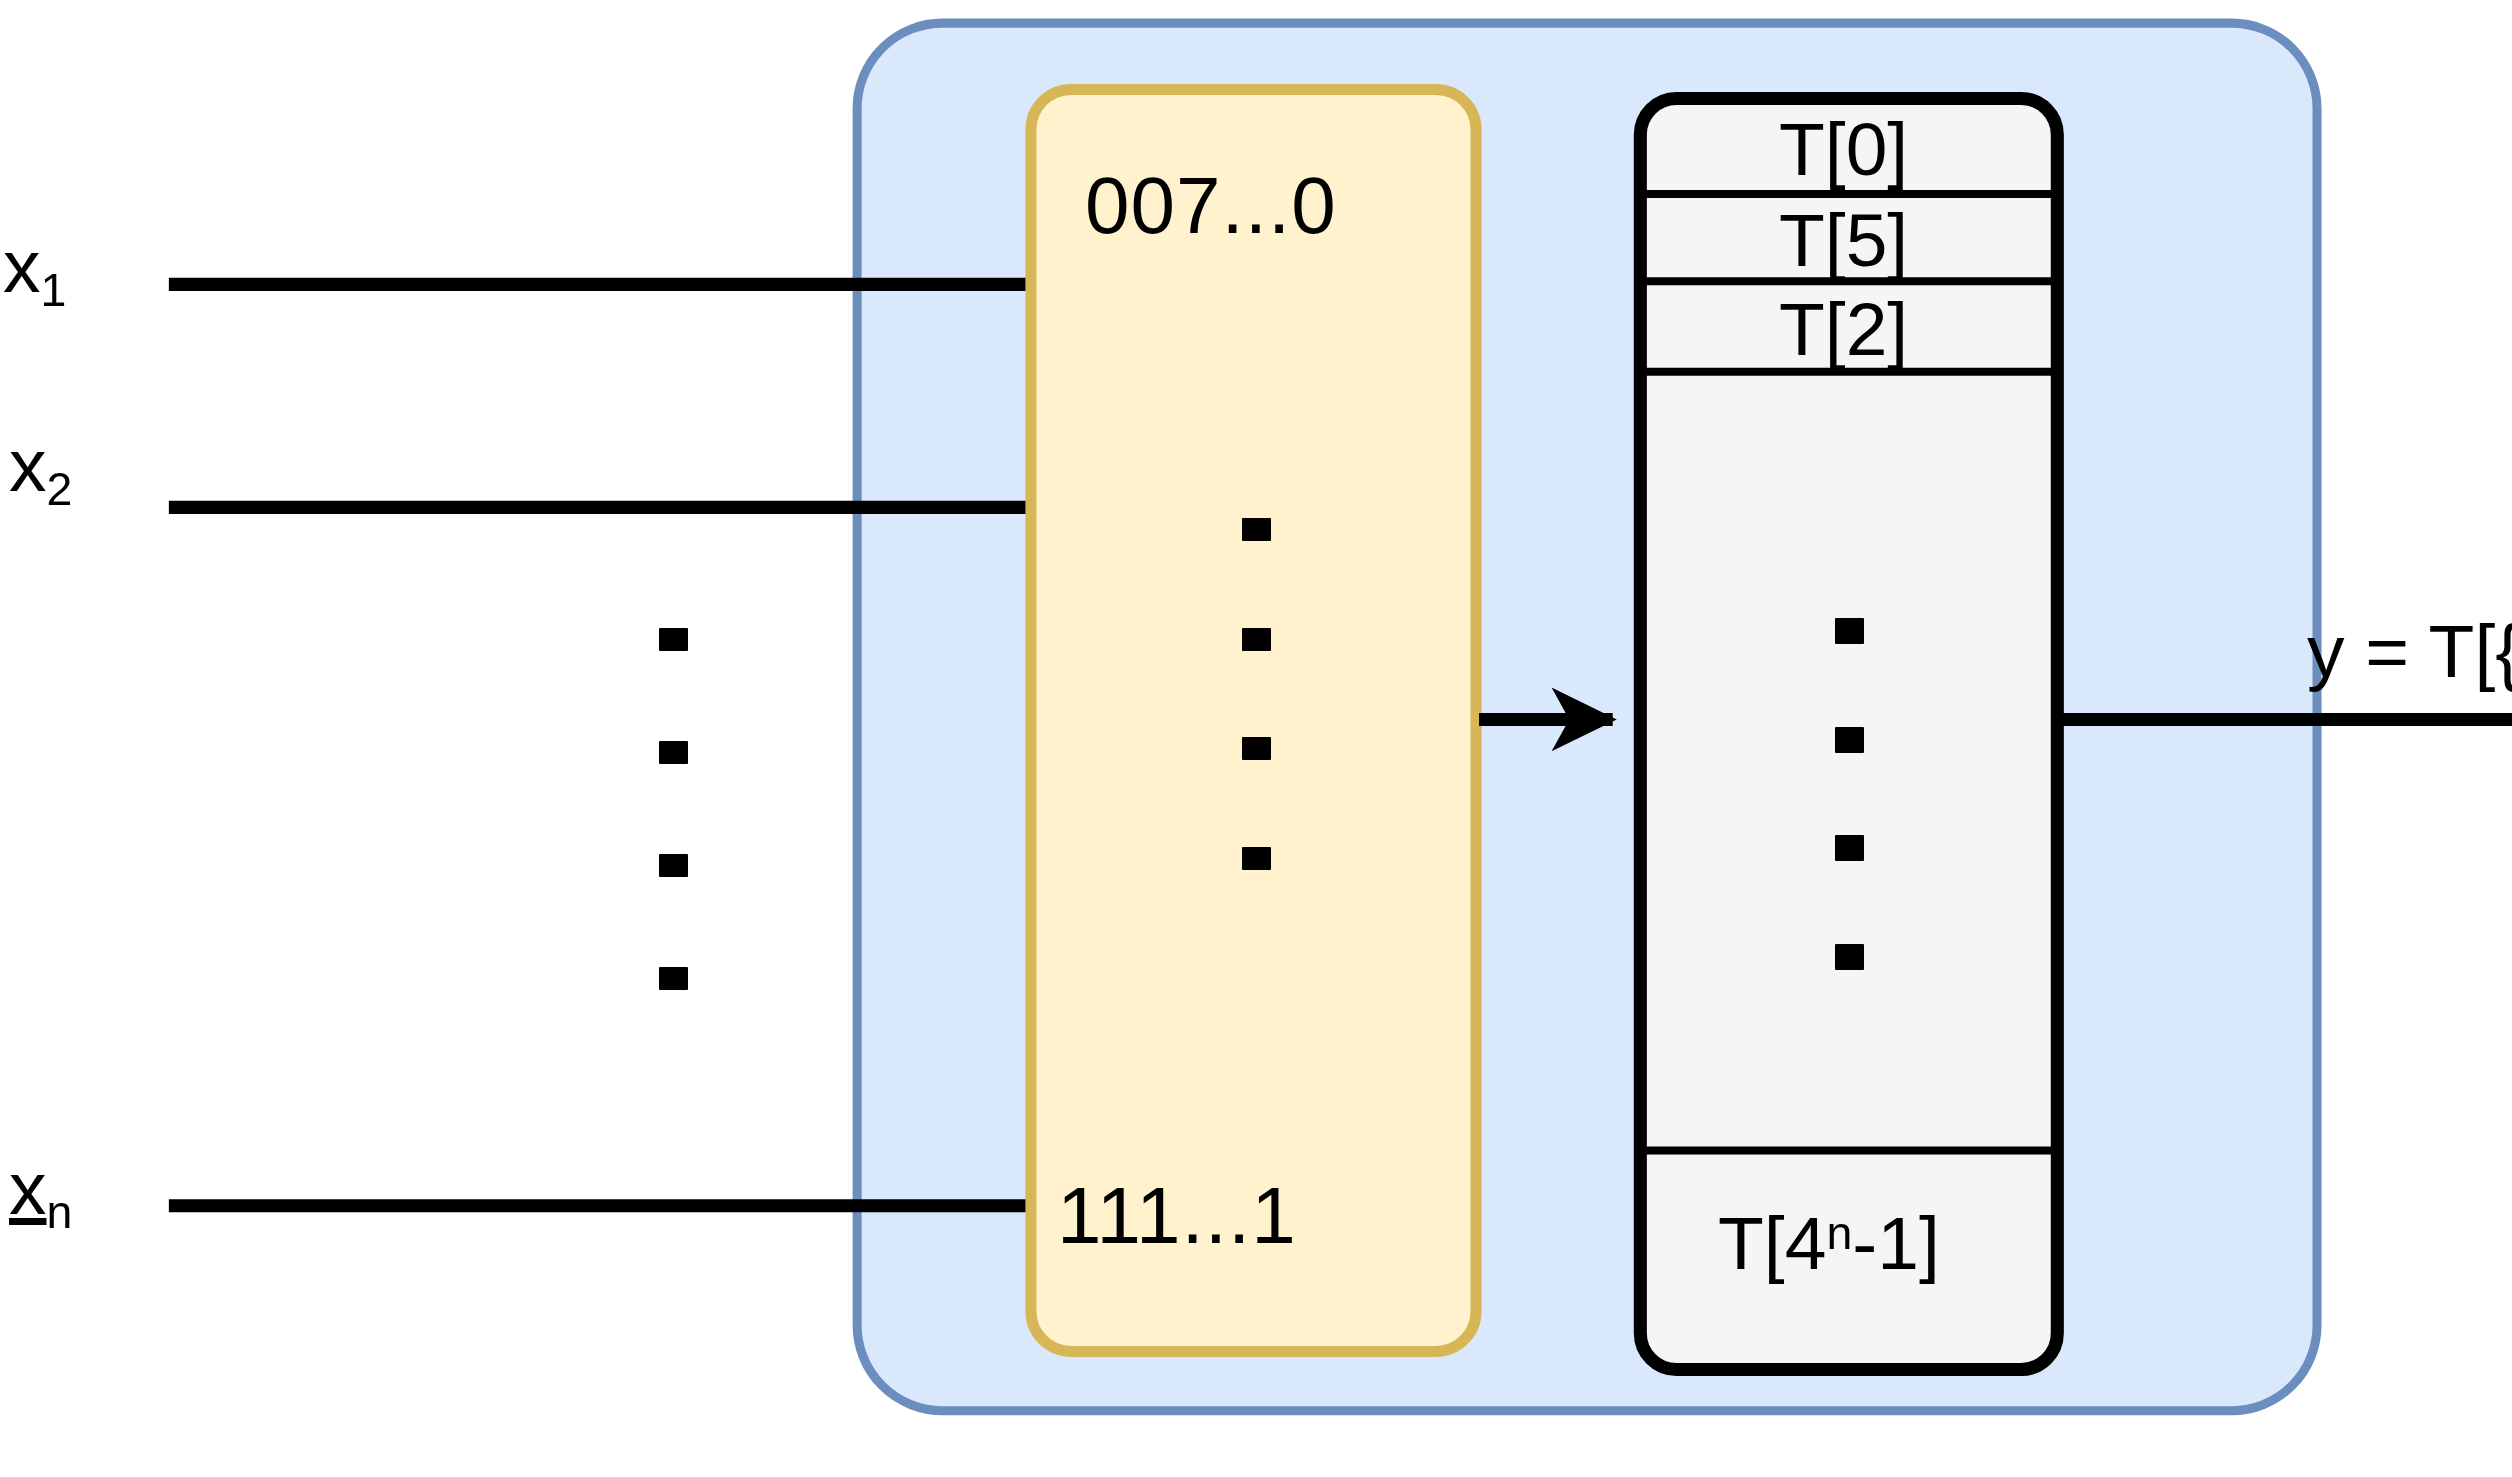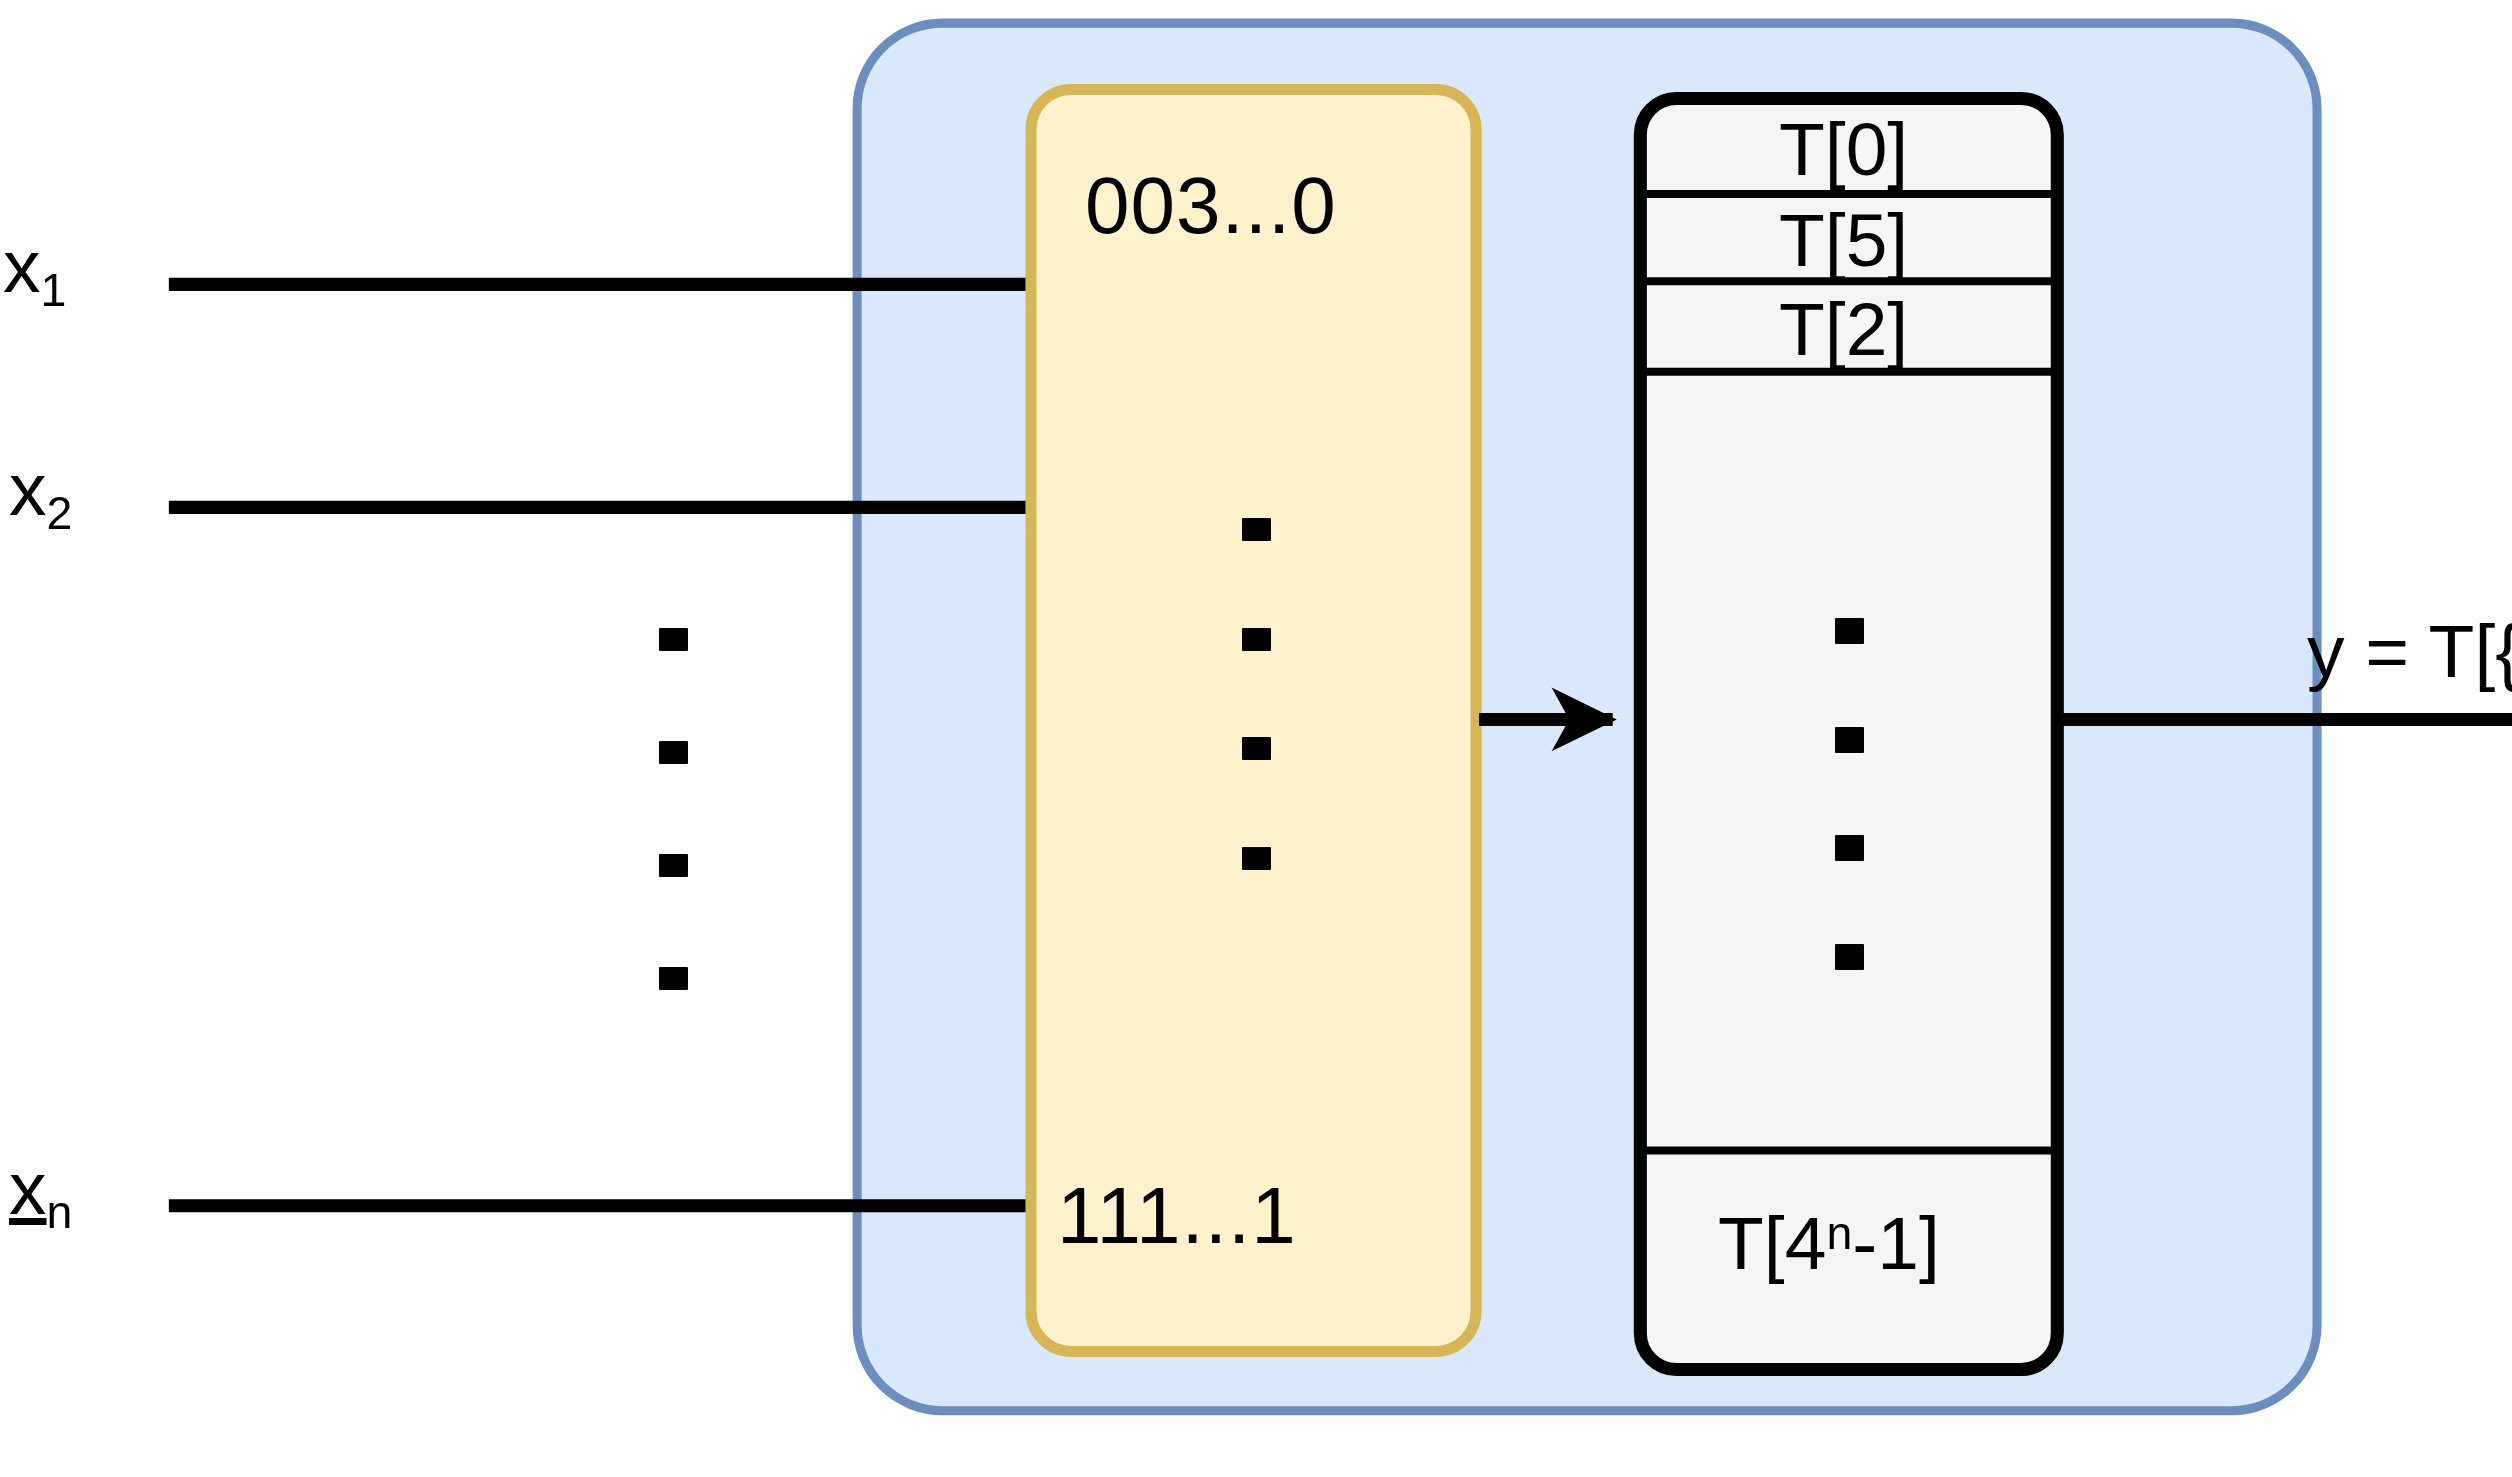--- a/index.html
+++ b/index.html
@@ -103,36 +103,36 @@
     <line x1="3265" y1="740" x2="4095" y2="740" stroke="#000000" stroke-width="16"></line>
     <line x1="3265" y1="2290" x2="4095" y2="2290" stroke="#000000" stroke-width="16"></line>
 
     <line x1="4095" y1="1432" x2="6600" y2="1432" stroke="#000000" stroke-width="26" marker-end="url(#arrowHead)"></line>
   </svg>
 
   <div class="lbl input-label" style="left:3px; top:229px;">
     x<sub>1</sub>
   </div>
 
-  <div class="lbl input-label" style="left:9px; top:452px;">
+  <div class="lbl input-label" style="left:9px; top:428px;">
     x<sub>2</sub>
   </div>
 
   <div class="lbl input-label" style="left:9px; top:1151px;text-decoration:underline;">
     x<sub>n</sub>
   </div>
 
   <div class="vdots" style="left:658px; top:628px; width:31px; height:362px;">
     <i style="width:29px;height:23px;"></i>
     <i style="width:29px;height:23px;"></i>
     <i style="width:29px;height:23px;"></i>
     <i style="width:29px;height:23px;"></i>
   </div>
 
-  <div class="lbl addr-label" style="left:1085px; top:166px;">003...0</div>
+  <div class="lbl addr-label" style="left:1085px; top:166px;">007...0</div>
 
 
   <div class="vdots" style="left:1241px; top:518px; width:31px; height:352px;">
     <i style="width:29px;height:23px;"></i>
     <i style="width:29px;height:23px;"></i>
     <i style="width:29px;height:23px;"></i>
     <i style="width:29px;height:23px;"></i>
   </div>
 
 

